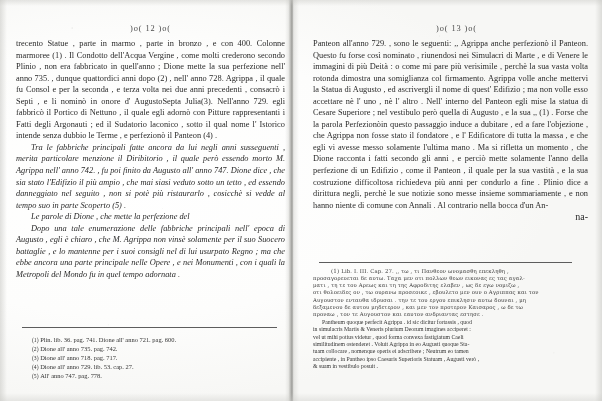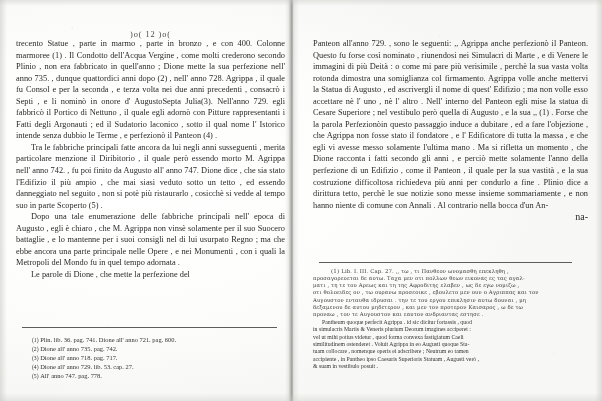--- a/index.html
+++ b/index.html
@@ -95,20 +95,21 @@
     color: #2a2a2a;
     font-family: "Liberation Serif", "DejaVu Serif", serif;
     -webkit-font-smoothing: none;
   }
   .body-col p {
     margin: 0;
     text-indent: 0;
   }
   .body-col p.indent {
     text-indent: 15px;
+    font-style: italic;
   }
   .it { }
 
   
   .fn-rule {
     height: 0;
     border-top: 1px solid #5d5d5d;
     margin: 0;
   }
 
@@ -165,54 +166,55 @@
   .edge-bot   { position:absolute; left:0;   bottom:0; width:602px; height:8px;
                 background:linear-gradient(to top, rgba(202,202,198,.40), rgba(255,255,255,0)); pointer-events:none; }
 </style>
 </head>
 <body>
 
 <div id="spread">
 
   <div class="page">
 
-    <div class="text-block running-head" style="top:24px;margin-top:6px;">)o( 12 )o(</div>
+    <div class="text-block running-head" style="top:24px;">)o( 12 )o(</div>
 
     <div class="text-block body-col" style="top:38px; left:16px; right:16px;">
 
       <p><span>trecento Statue , parte in marmo , parte in bronzo , e con 400. Colonne marmoree (1) . Il Condotto dell'Acqua Vergine , come molti crederono secondo Plinio , non era fabbricato in quell'anno ; Dione mette la sua perfezione nell' anno 735. , dunque quattordici anni dopo (2) , nell' anno 728. Agrippa , il quale fu Consol e per la seconda , e terza volta nei due anni precedenti , consacrò i Septi , e li nominò in onore d' Augusto</span><span class="it">Septa Julia</span><span>(3). Nell'anno 729. egli fabbricò il Portico di Nettuno , il quale egli adornò con Pitture rappresentanti i Fatti degli Argonauti ; ed il Sudatorio laconico , sotto il qual nome l' Istorico intende senza dubbio le Terme , e perfezionò il Panteon (4) .</span></p>
 
       <p class="indent">Tra le fabbriche principali fatte ancora da lui negli anni susseguenti , merita particolare menzione il Diribitorio , il quale però essendo morto M. Agrippa nell' anno 742. , fu poi finito da Augusto all' anno 747. Dione dice , che sia stato l'Edifizio il più ampio , che mai siasi veduto sotto un tetto , ed essendo danneggiato nel seguito , non si potè più ristaurarlo , cosicchè si vedde al tempo suo in parte Scoperto (5) .</p>
 
+      <p class="indent">Le parole di Dione , che mette la perfezione del</p>
+
       <p class="indent">Dopo una tale enumerazione delle fabbriche principali nell' epoca di Augusto , egli è chiaro , che M. Agrippa non vinsè solamente per il suo Suocero battaglie , e lo mantenne per i suoi consigli nel di lui usurpato Regno ; ma che ebbe ancora una parte principale nelle Opere , e nei Monumenti , con i quali la Metropoli del Mondo fu in quel tempo adornata .</p>
-
-      <p class="indent">Le parole di Dione , che mette la perfezione del</p>
 
     </div>
 
     <div class="text-block fn-rule" style="top:327px; left:22px; right:24px;"></div>
 
     <div class="text-block footnotes" style="top:336px; left:32px; right:10px;">
       <p class="fn"><span class="fn-num">(1)</span>&nbsp;<span>Plin. lib. 36. pag. 741. Dione all' anno 721. pag. 600.</span></p>
       <p class="fn"><span class="fn-num">(2)</span>&nbsp;<span>Dione all' anno 735. pag. 742.</span></p>
       <p class="fn"><span class="fn-num">(3)</span>&nbsp;<span>Dione all' anno 718. pag. 717.</span></p>
       <p class="fn"><span class="fn-num">(4)</span>&nbsp;<span>Dione all' anno 729. lib. 53. cap. 27.</span></p>
       <p class="fn"><span class="fn-num">(5)</span>&nbsp;<span>All' anno 747. pag. 778.</span></p>
     </div>
   </div>
 
   <div class="page">
 
+    <div class="text-block running-head" style="top:24px; left:10px;">)o( 13 )o(</div>
 
     <div class="text-block body-col" style="top:38px; left:12px; right:14px;">
 
       <p><span>Panteon all'anno 729. , sono le seguenti: ,, Agrippa anche perfezionò il Panteon. Questo fu forse così nominato , riunendosi nei Simulacri di Marte , e di Venere le immagini di più Deità : o come mi pare più verisimile , perchè la sua vasta volta rotonda dimostra una somiglianza col firmamento. Agrippa volle anche mettervi la Statua di Augusto , ed ascrivergli il nome di quest' Edifizio ; ma non volle esso accettare nè l' uno , nè l' altro . Nell' interno del Panteon egli mise la statua di Cesare Superiore ; nel vestibulo però quella di Augusto , e la sua ,, (1) .</span>
         <span>Forse che la parola</span>
         <span class="it">Perfezionò</span><span>in questo passaggio induce a dubitare , ed a fare l'objezione , che Agrippa non fosse stato il fondatore , e l' Edificatore di tutta la massa , e che egli vi avesse messo solamente l'ultima mano . Ma si rifletta un momento , che Dione racconta i fatti secondo gli anni , e perciò mette solamente l'anno della perfezione di un Edifizio , come il Panteon , il quale per la sua vastità , e la sua costruzione difficoltosa richiedeva più anni per condurlo a fine . Plinio dice a dirittura</span>
-        <span class="it">tetto</span><span>, perchè le sue notizie sono messe insieme sommariamente , e non hanno niente di comune con Annali . Al contrario nella bocca d'un An-</span></p>
+        <span class="it">negli</span><span>, perchè le sue notizie sono messe insieme sommariamente , e non hanno niente di comune con Annali . Al contrario nella bocca d'un An-</span></p>
 
       <div class="catchword">na-</div>
     </div>
 
     <div class="text-block fn-rule" style="top:262px; left:18px; right:30px;"></div>
 
     <div class="text-block footnotes-right" style="top:268px; left:12px; right:10px;">
 
       <p class="greek" style="text-indent:18px;"><span class="fn-num">(1)</span>&nbsp;<span>Lib. I. III. Cap. 27.</span>&nbsp;<span>,, τω , τι Πανθεον ωνομασθη επεκληθη ,</span></p>
       <p class="greek">προσαγορευεται δε αυτω. Ταχα μεν οτι πολλων θεων εικονας ες τας αγαλ-</p>

